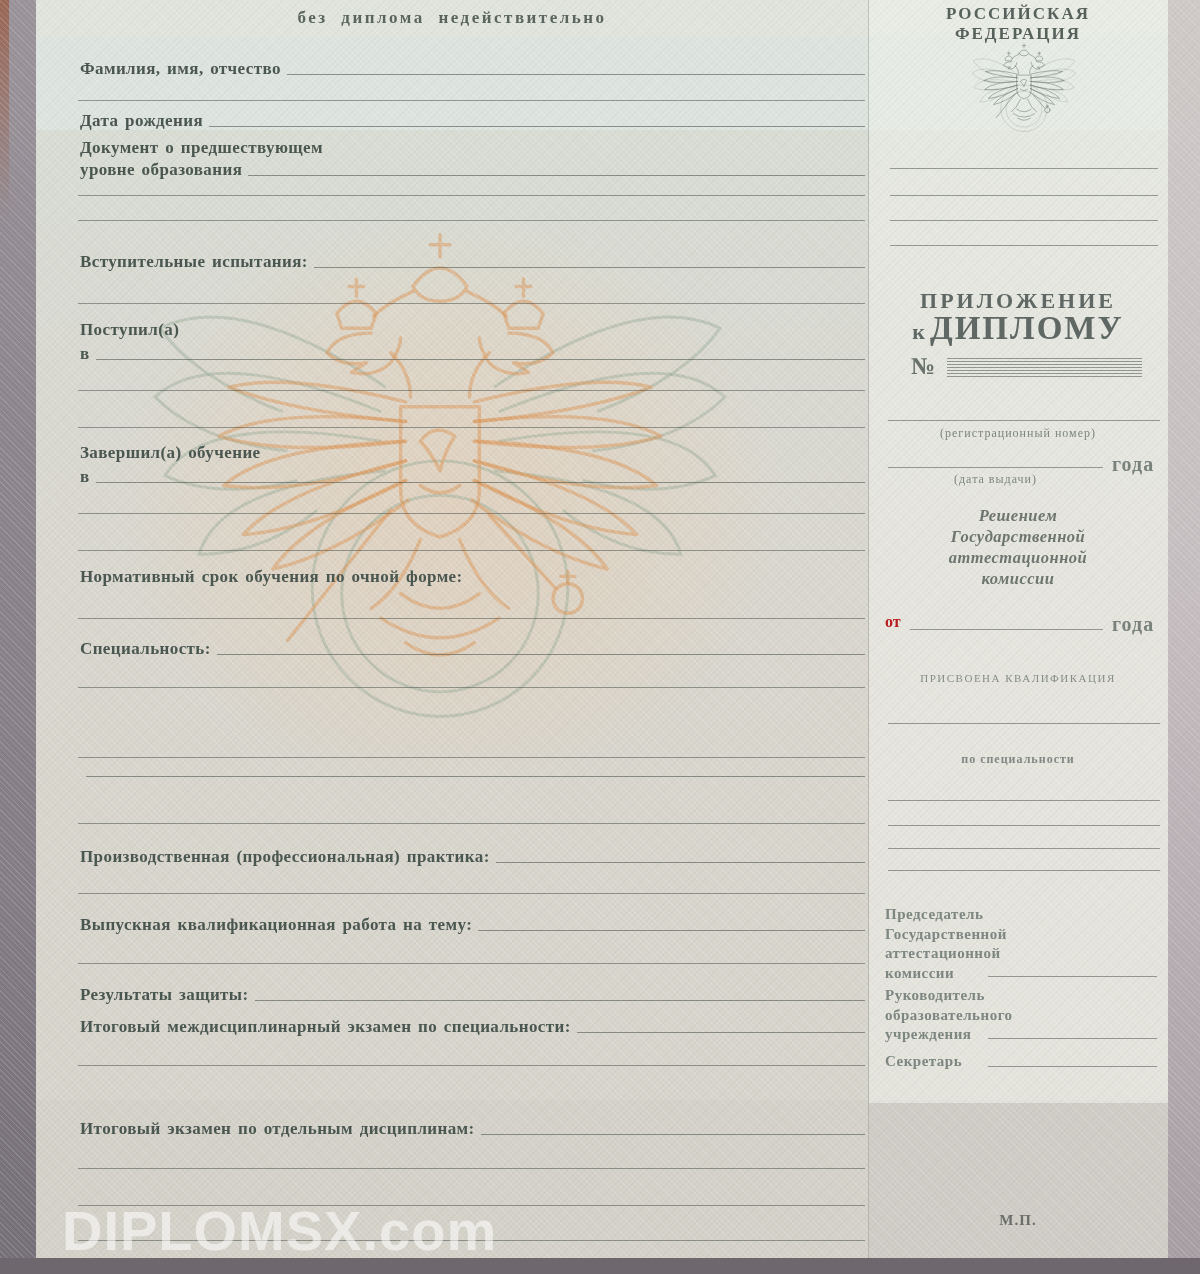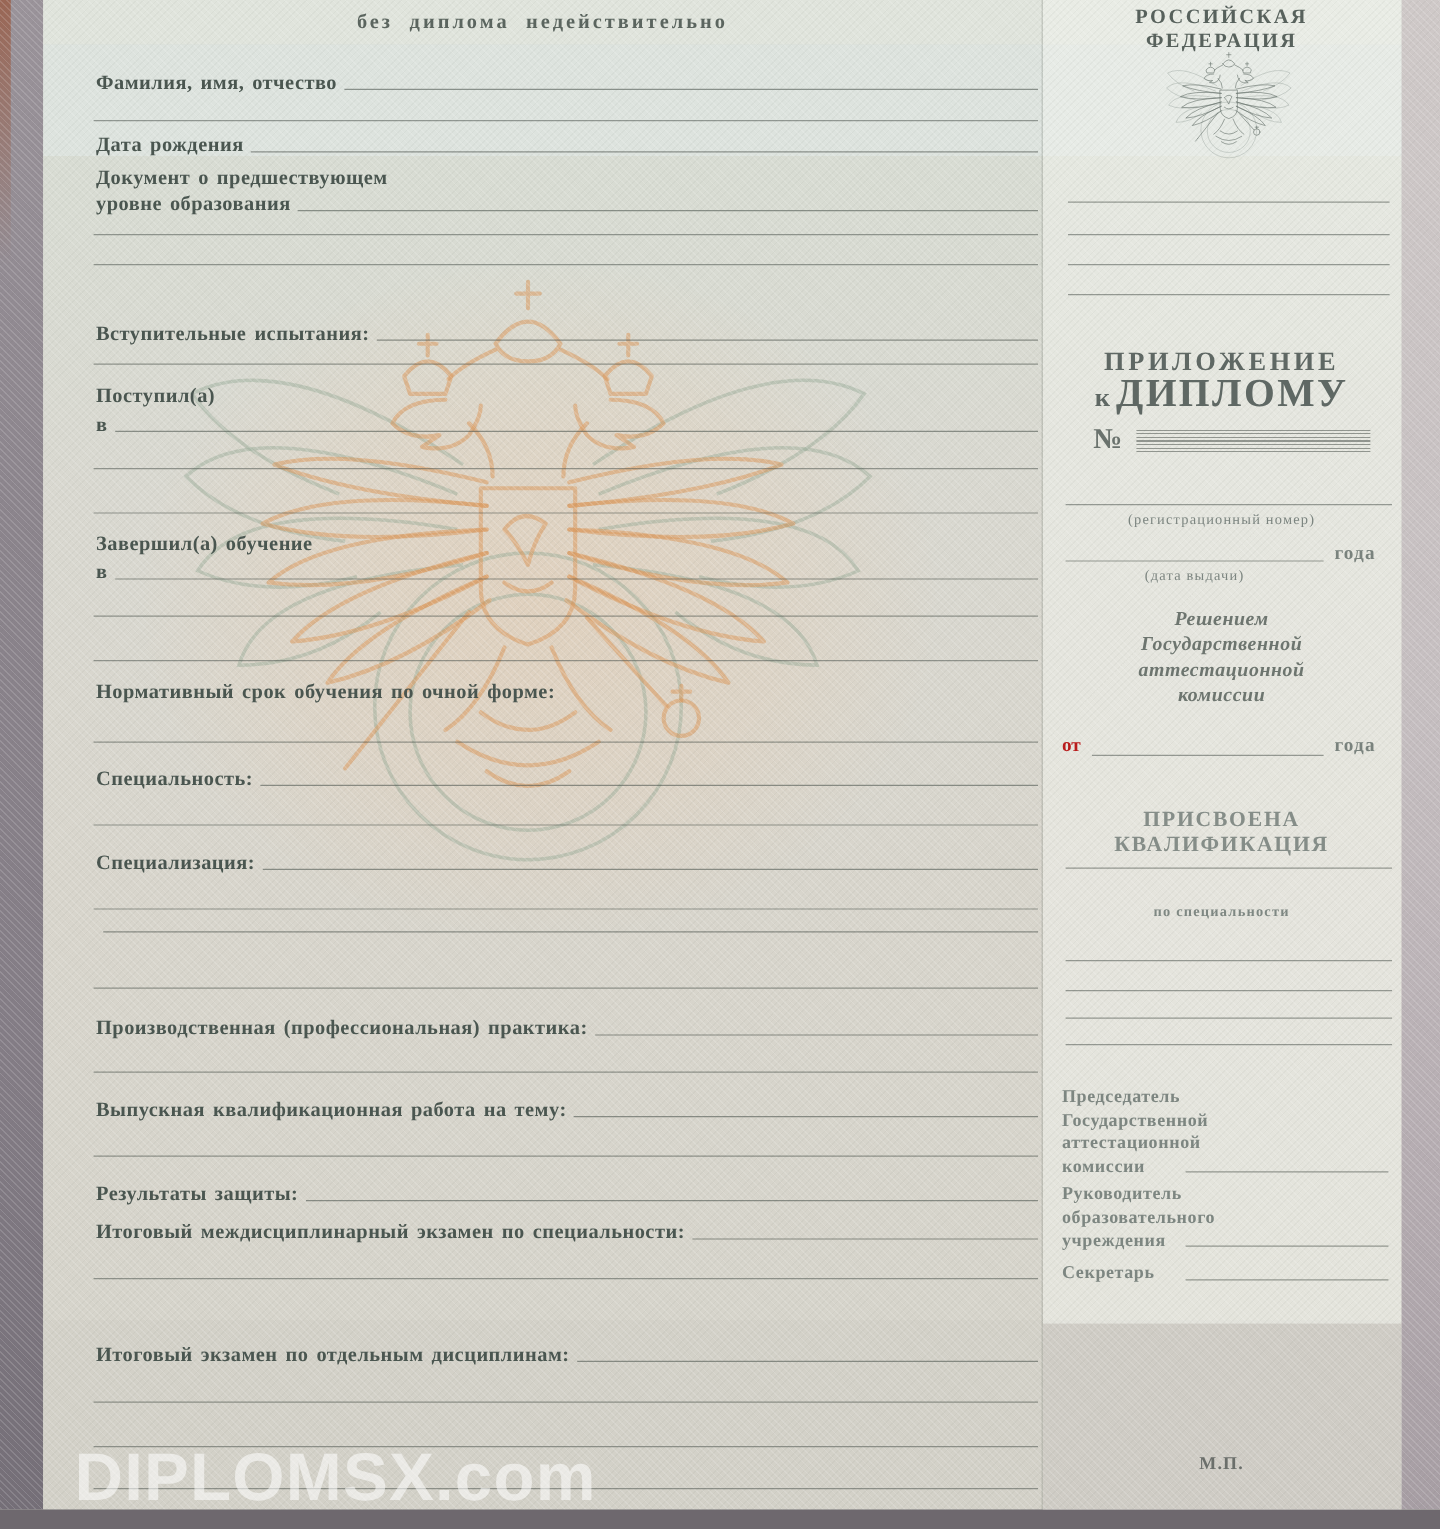--- a/index.html
+++ b/index.html
@@ -41,24 +41,24 @@
         letter-spacing:2px;color:#57615c;line-height:20px;}
   .r-center{left:868px;width:300px;text-align:center;}
   .title1{top:288px;font-weight:bold;font-size:22px;letter-spacing:3px;color:#5f6864;}
   .title2{top:310px;font-weight:bold;color:#5f6864;}
   .title2 .k{font-size:22px;letter-spacing:1px;}
   .title2 .d{font-size:33px;letter-spacing:2px;}
   .numsign{left:911px;top:353px;font-size:24px;font-weight:bold;color:#6a726d;}
   .numblock{left:947px;top:358px;width:195px;height:19px;
         background:repeating-linear-gradient(180deg,rgba(100,106,100,.65) 0 1px,rgba(100,106,100,0) 1px 3px);}
   .caption{font-size:12px;letter-spacing:1px;color:#7c8580;}
-  .yearsfx{font-size:16px;font-weight:bold;color:#79827d;letter-spacing:1px;}
+  .yearsfx{font-size:20px;font-weight:bold;color:#79827d;letter-spacing:1px;}
   .decision{top:505px;font-style:italic;font-weight:bold;font-size:16.5px;color:#6d756f;
         line-height:21px;letter-spacing:.5px;}
-  .qual{top:672px;font-weight:bold;font-size:18px;letter-spacing:1.5px;color:#858d88;}
+  .qual{top:672px;font-weight:normal;font-size:11px;letter-spacing:1.5px;color:#858d88;}
   .byspec{top:752px;font-weight:bold;font-size:12px;letter-spacing:1px;color:#7f8883;}
   .sig{position:absolute;left:885px;font-weight:bold;font-size:15px;line-height:19.5px;
         color:#7d8681;letter-spacing:.5px;}
   .stamp{top:1212px;font-weight:bold;font-size:15px;letter-spacing:1px;color:#6b6f6b;}
   .fromlbl{font-weight:bold;font-size:16px;color:#b91c1c;}
 </style>
 </head>
 <body>
 
 <div class="page">
@@ -142,21 +142,21 @@
   </div>
 
   <div class="abs lbl" style="left:80px;top:138px">Документ о предшествующем</div>
   <div class="row" style="top:160px">
     <span class="lbl">уровне образования</span>
     <span class="fill"></span>
   </div>
   <div class="hline" style="top:195px;left:78px;width:787px"></div>
   <div class="hline" style="top:220px;left:78px;width:787px"></div>
 
-  <div class="row" style="top:268px">
+  <div class="row" style="top:252px">
     <span class="lbl">Вступительные испытания:</span>
     <span class="fill"></span>
   </div>
   <div class="hline" style="top:303px;left:78px;width:787px"></div>
 
   <div class="abs lbl" style="left:80px;top:320px">Поступил(а)</div>
   <div class="row" style="top:344px">
     <span class="lbl">в</span>
     <span class="fill"></span>
   </div>
@@ -173,24 +173,20 @@
 
   <div class="abs lbl" style="left:80px;top:567px">Нормативный срок обучения по очной форме:</div>
   <div class="hline" style="top:618px;left:78px;width:787px"></div>
 
   <div class="row" style="top:639px">
     <span class="lbl">Специальность:</span>
     <span class="fill"></span>
   </div>
   <div class="hline" style="top:687px;left:78px;width:787px"></div>
 
-  <div class="row" style="top:709px">
-    <span class="lbl">Специализация:</span>
-    <span class="fill"></span>
-  </div>
   <div class="hline" style="top:757px;left:78px;width:787px"></div>
 
   <div class="row" style="top:776px">
     <span class="fill"></span>
   </div>
   <div class="hline" style="top:823px;left:78px;width:787px"></div>
 
   <div class="row" style="top:847px">
     <span class="lbl">Производственная (профессиональная) практика:</span>
     <span class="fill"></span>

